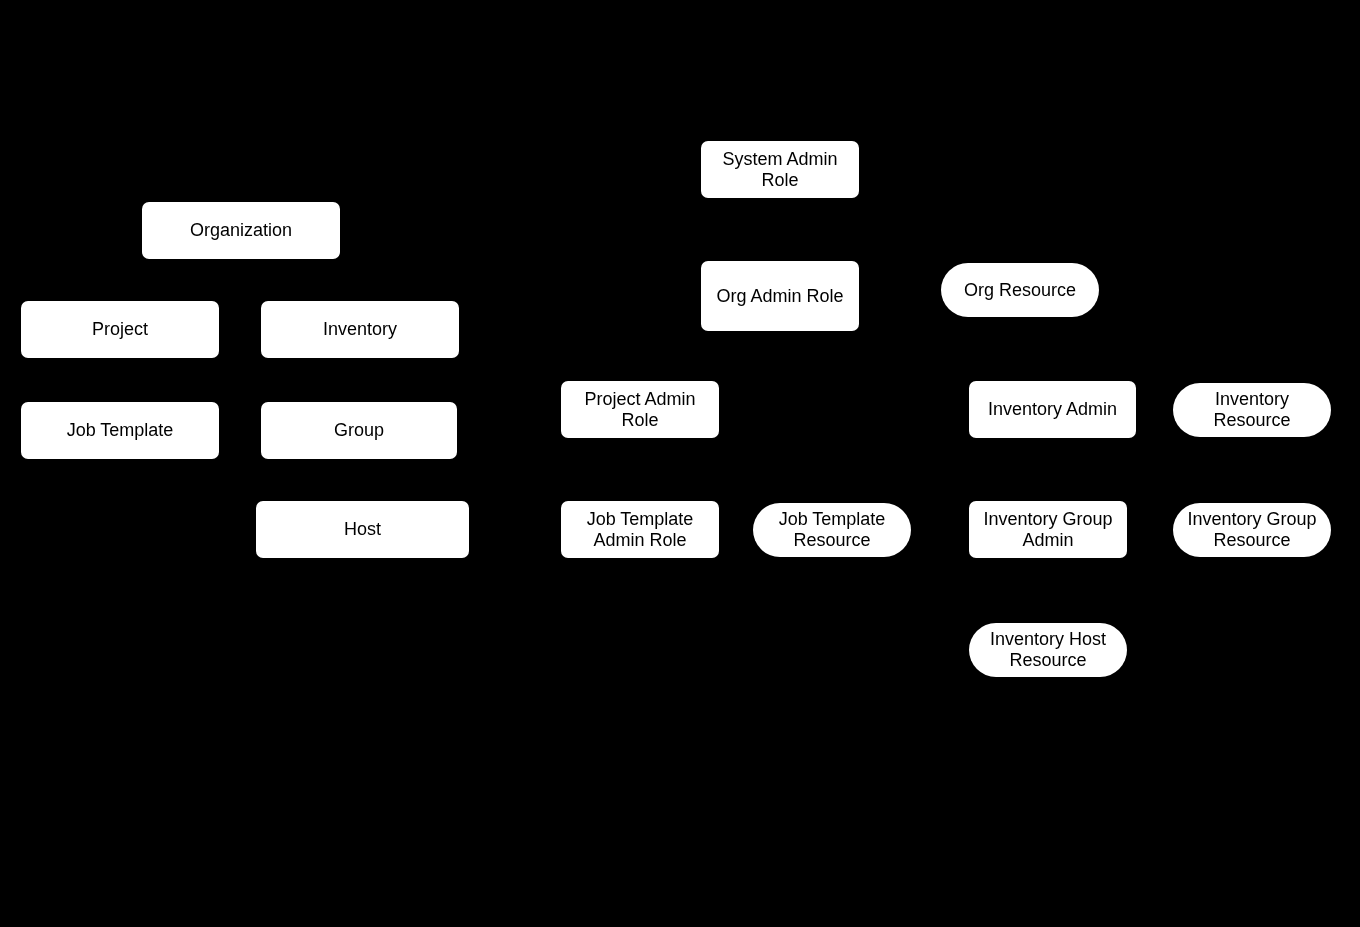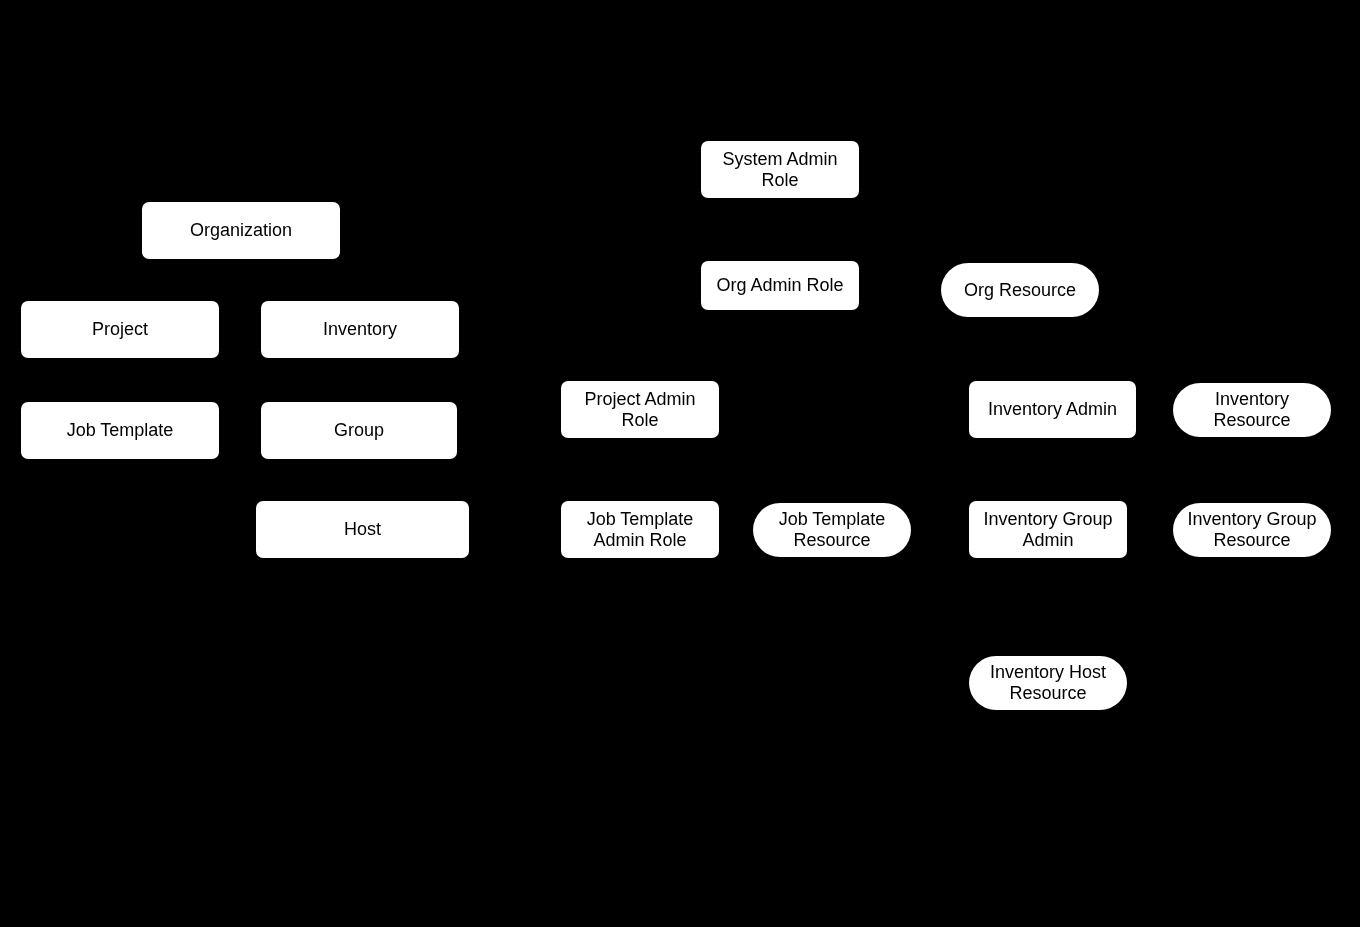--- a/index.html
+++ b/index.html
@@ -49,21 +49,21 @@
 
   <div class="node rect" style="left:21px; top:402px; width:198px; height:57px">Job Template</div>
 
   <div class="node rect" style="left:261px; top:402px; width:196px; height:57px">Group</div>
 
   <div class="node rect" style="left:256px; top:501px; width:213px; height:57px">Host</div>
 
   <div class="node rect" style="left:701px; top:141px; width:158px; height:57px">System Admin
 Role</div>
 
-  <div class="node rect" style="left:701px; top:261px; width:158px; height:49px">Org Admin Role</div>
+  <div class="node rect" style="left:701px; top:261px; width:158px; height:70px">Org Admin Role</div>
 
   <div class="node pill" style="left:941px; top:263px; width:158px; height:54px">Org Resource</div>
 
   <div class="node rect" style="left:561px; top:381px; width:158px; height:57px">Project Admin
 Role</div>
 
 
   <div class="node rect" style="left:969px; top:381px; width:167px; height:57px">Inventory Admin</div>
 
   <div class="node pill" style="left:1173px; top:383px; width:158px; height:54px">Inventory
@@ -74,16 +74,16 @@
 
   <div class="node pill" style="left:753px; top:503px; width:158px; height:54px">Job Template
 Resource</div>
 
   <div class="node rect" style="left:969px; top:501px; width:158px; height:57px">Inventory Group
 Admin</div>
 
   <div class="node pill" style="left:1173px; top:503px; width:158px; height:54px">Inventory Group
 Resource</div>
 
-  <div class="node pill" style="left:969px; top:656px; width:158px; height:54px">Inventory Host
+  <div class="node pill" style="left:969px; top:623px; width:158px; height:54px">Inventory Host
 Resource</div>
 
 </div>
 
 </body></html>

